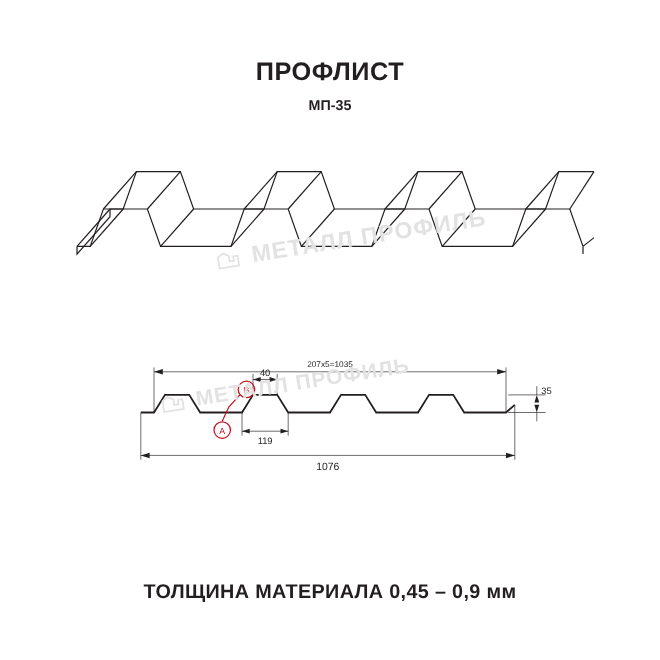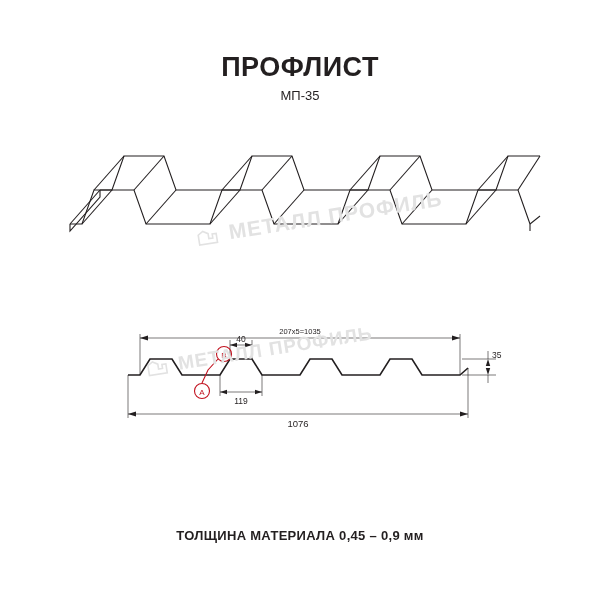--- a/index.html
+++ b/index.html
@@ -19,32 +19,32 @@
     position: relative;
     width: 600px;
     height: 600px;
   }
   .title {
     position: absolute;
     top: 52px;
     left: 0;
     width: 600px;
     text-align: center;
-    font-size: 27px;
+    font-size: 23px;
     font-weight: bold;
     letter-spacing: 0.5px;
   }
   .subtitle {
     position: absolute;
     top: 88px;
     left: 0;
     width: 600px;
     text-align: center;
     font-size: 13px;
-    font-weight: normal;
+    font-weight: bold;
   }
   .iso-wrap {
     position: absolute;
     top: 132px;
     left: 60px;
     width: 480px;
     height: 140px;
   }
   .section-wrap {
     position: absolute;
@@ -53,21 +53,21 @@
     width: 390px;
     height: 110px;
     text-align: center;
   }
   .footer {
     position: absolute;
     top: 528px;
     left: 0;
     width: 600px;
     text-align: center;
-    font-size: 13px;
+    font-size: 18px;
     font-weight: bold;
     letter-spacing: 0.3px;
   }
   
   .wm {
     position: absolute;
     font-family: "Liberation Sans", sans-serif;
     font-weight: bold;
     color: #e2e2e2;
     white-space: nowrap;

